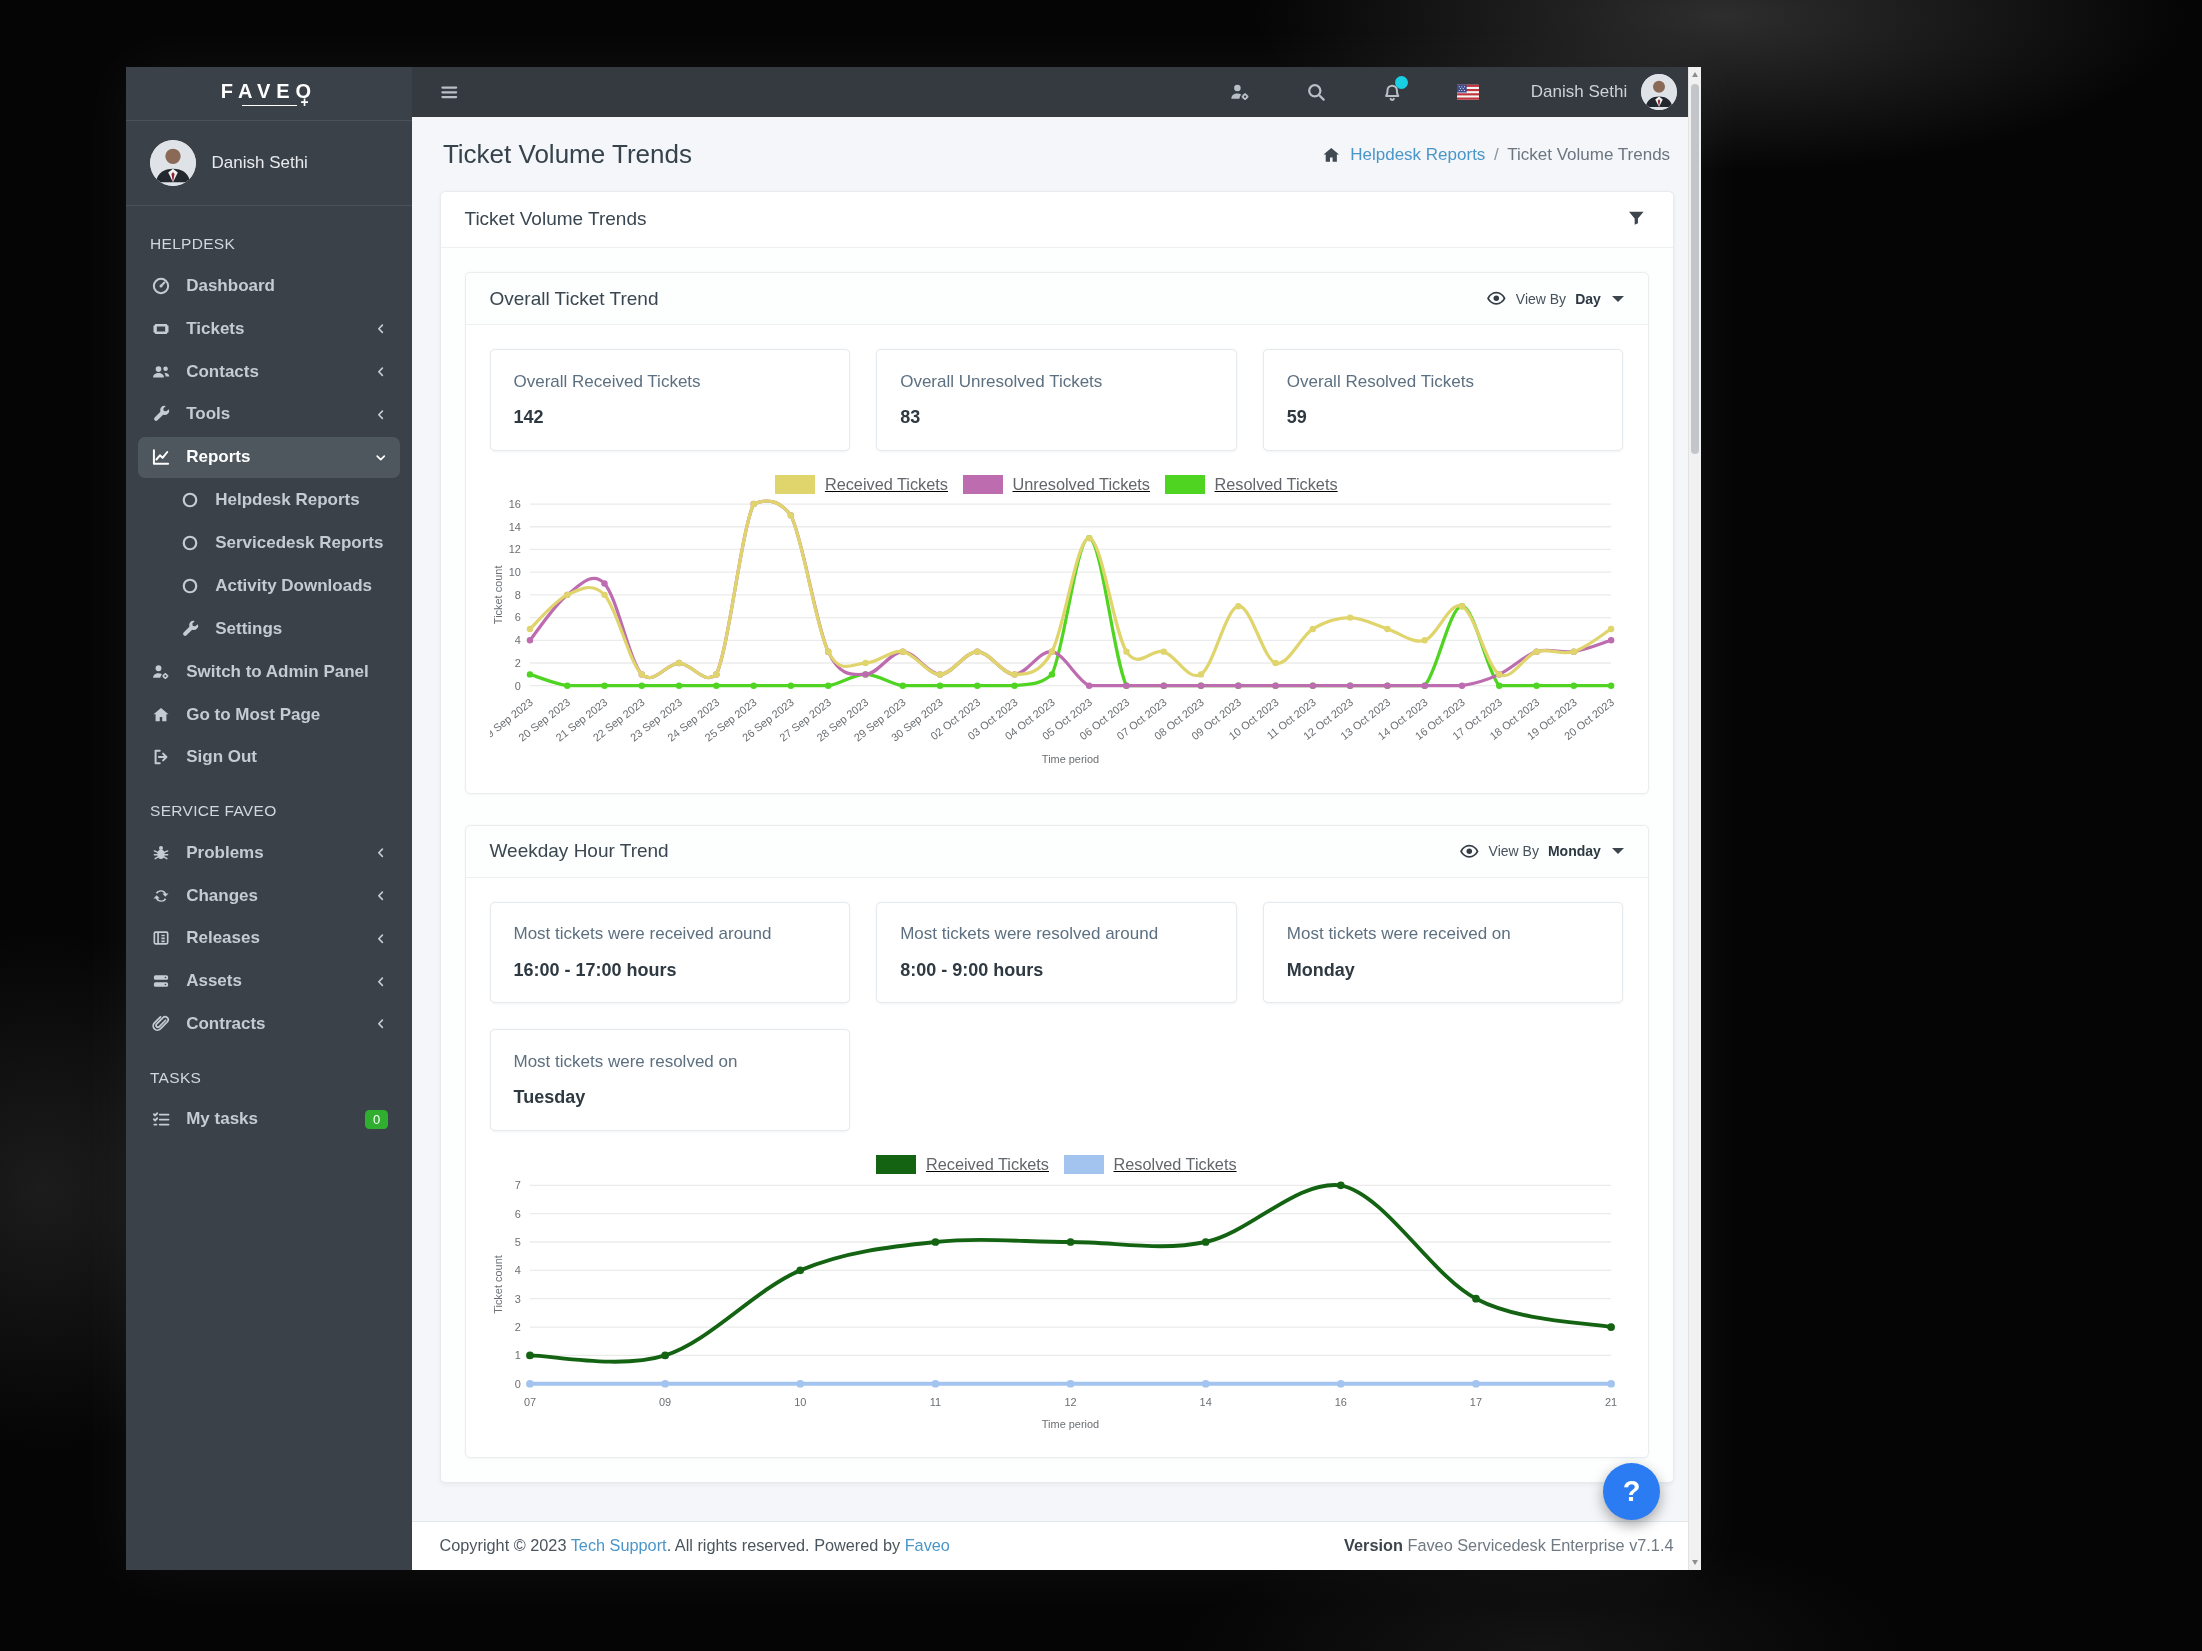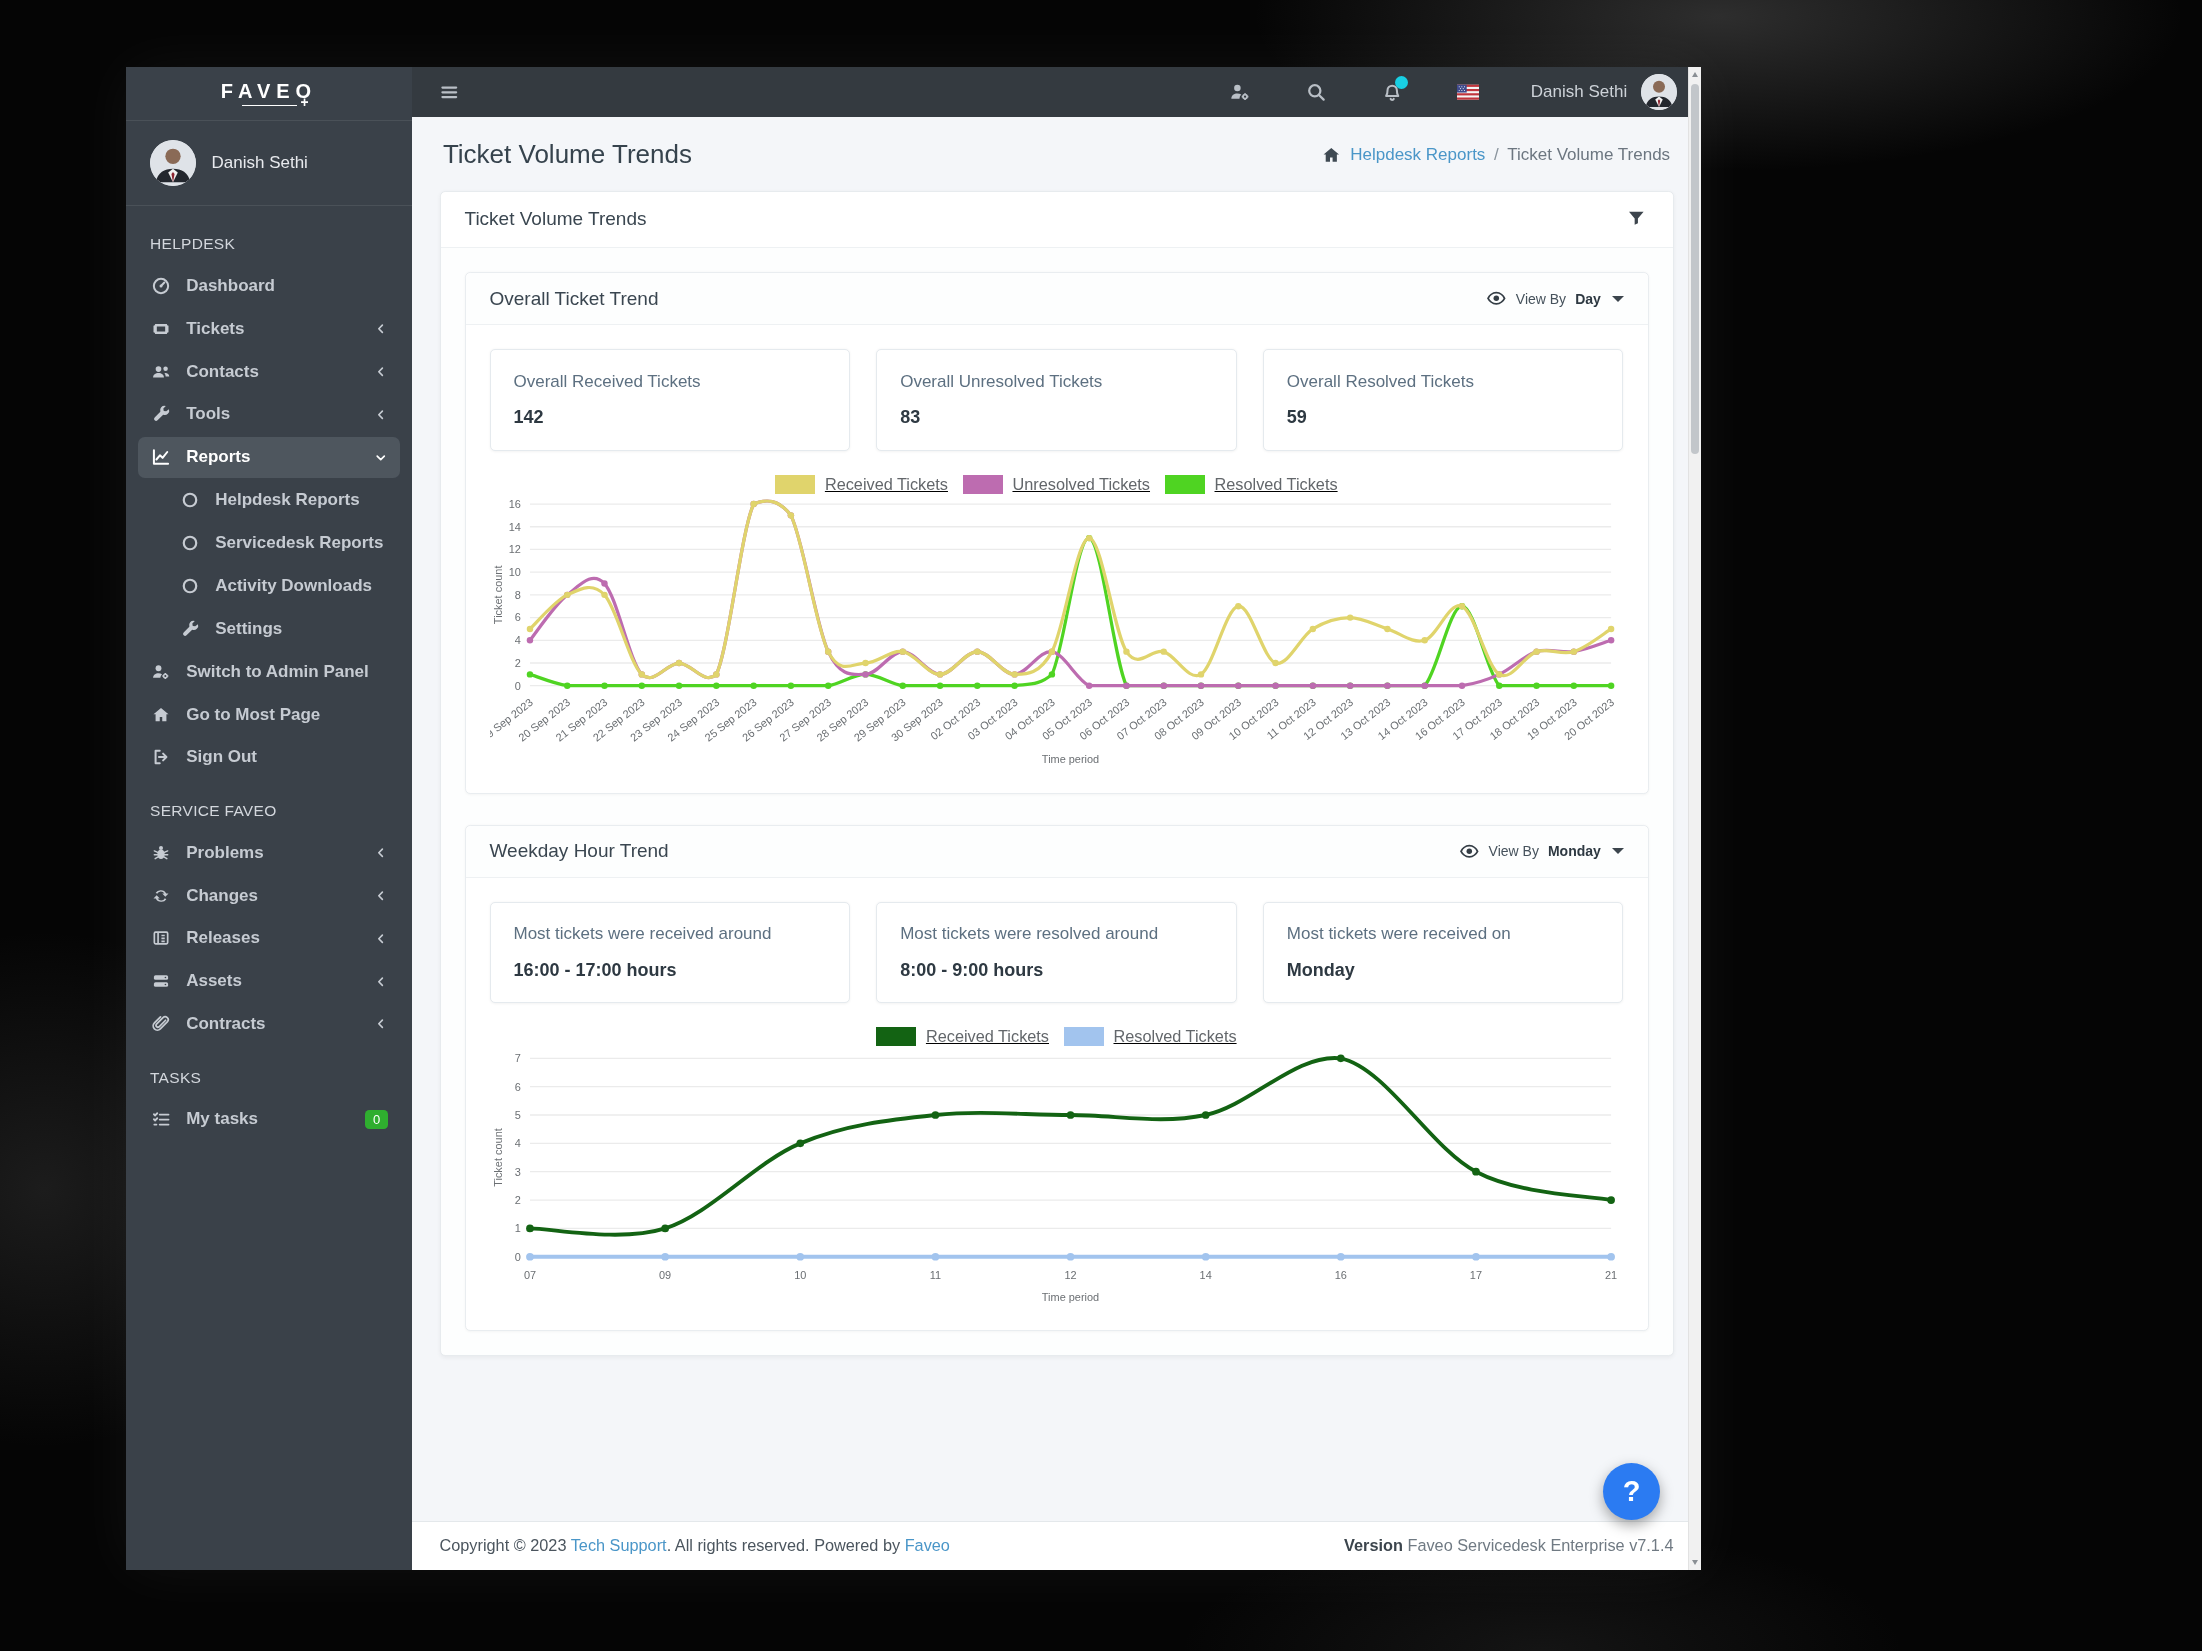--- a/index.html
+++ b/index.html
@@ -662,20 +662,24 @@
                     <div class="stat-value">16:00 - 17:00 hours</div>
                   </div>
                   <div class="stat">
                     <div class="stat-label">Most tickets were resolved around</div>
                     <div class="stat-value">8:00 - 9:00 hours</div>
                   </div>
                   <div class="stat">
                     <div class="stat-label">Most tickets were received on</div>
                     <div class="stat-value">Monday</div>
                   </div>
+                  <div class="stat">
+                    <div class="stat-label">Most tickets were resolved on</div>
+                    <div class="stat-value">Tuesday</div>
+                  </div>
                 </div>
               <div class="chart-wrap">
                 <div class="legend">
                     <div class="legend-item">
                       <span class="swatch" style="background: rgb(19, 99, 19);"></span>
                       <span>Received Tickets</span>
                     </div>
                     <div class="legend-item">
                       <span class="swatch" style="background: rgb(162, 196, 238);"></span>
                       <span>Resolved Tickets</span>

